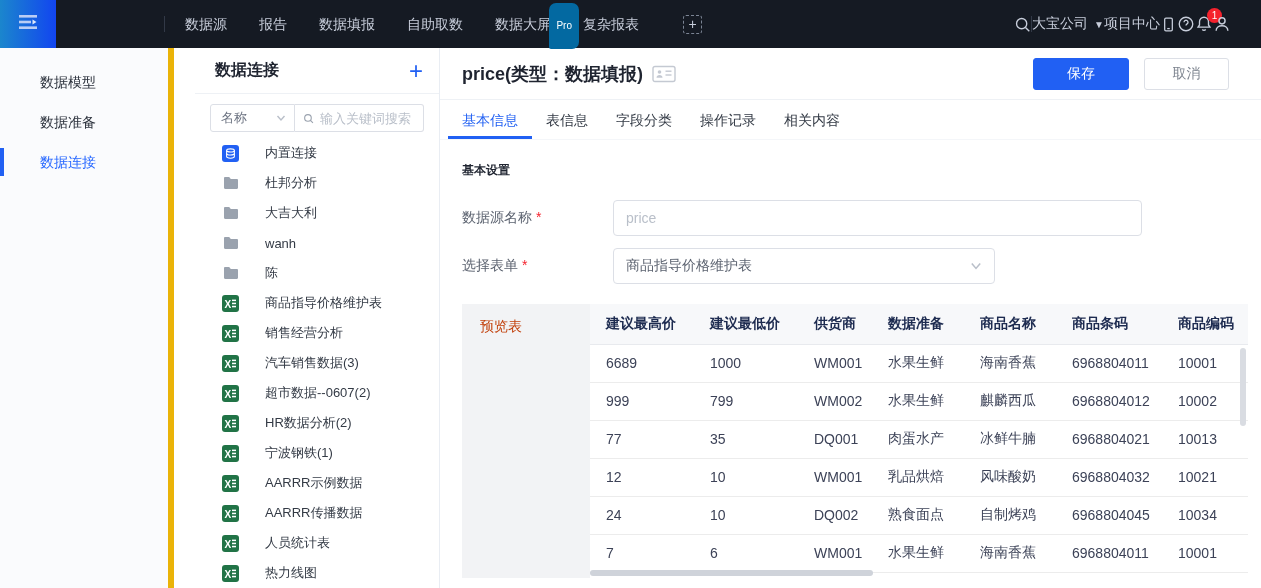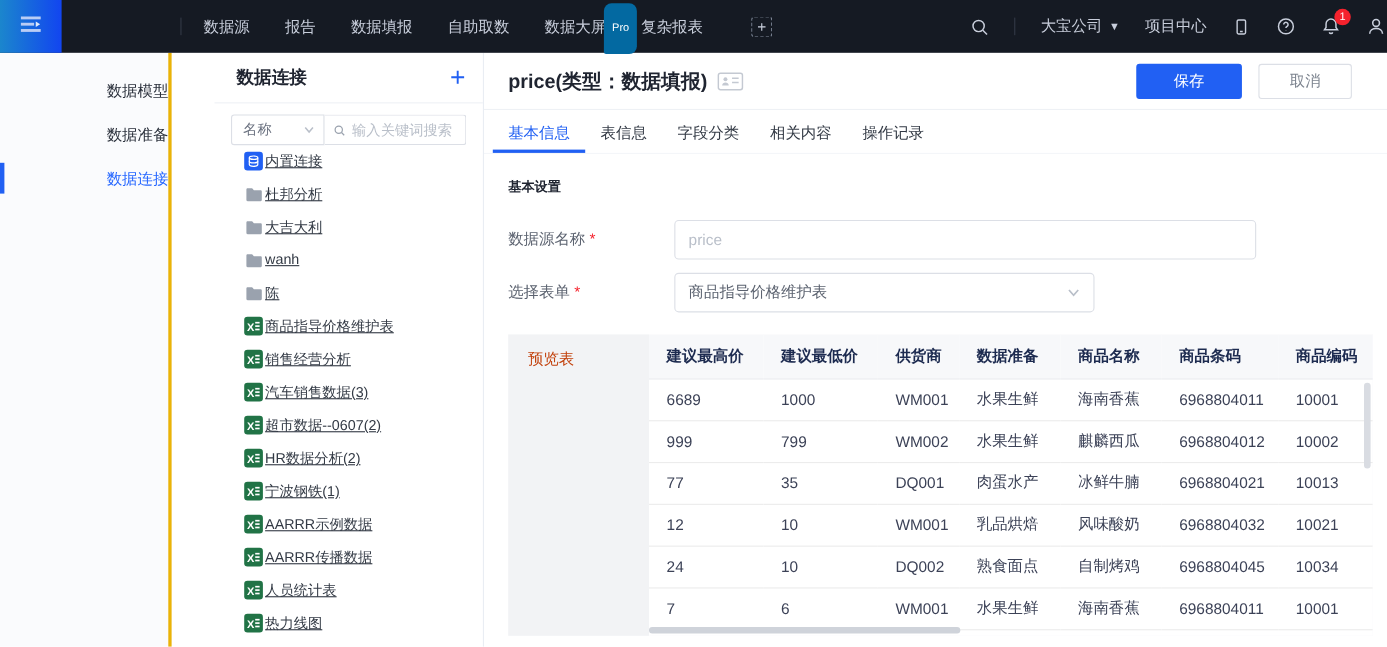--- a/index.html
+++ b/index.html
@@ -8,45 +8,45 @@
   .app { position:relative; width:1261px; height:588px; overflow:hidden; }
 
   
   .navbar { position:absolute; top:0; left:0; right:0; height:48px; background:#151a23; display:flex; align-items:center; z-index:10; }
   .logo { width:56px; height:48px; flex:0 0 56px; background:linear-gradient(90deg,#1b86cd,#1245f0); display:flex; align-items:center; justify-content:center; cursor:pointer; }
   .nav-divider { width:1px; height:16px; background:#323947; margin-left:108px; }
   .nav-menu { display:flex; align-items:center; margin-left:4px; }
   .nav-item { position:relative; color:#c8cedb; font-size:14px; height:48px; line-height:48px; padding:0 16px; cursor:pointer; white-space:nowrap; }
   .pro-badge { position:absolute; top:3px; right:-12px; background:#0369a1; color:#fff; font-size:10px; line-height:14px; padding:16px 7px; border-radius:7px 7px 7px 2px; }
   .nav-add { margin-left:28px; width:19px; height:19px; border:1px dashed #7b8494; border-radius:3px; color:#c8cedb; font-size:14px; line-height:17px; text-align:center; cursor:pointer; }
-  .nav-right { margin-left:auto; display:flex; align-items:center; gap:23px; padding-right:1px; color:#c8cedb; font-size:14px; }
+  .nav-right { margin-left:auto; display:flex; align-items:center; padding-right:30px; color:#c8cedb; font-size:14px; }
   .nav-right .vdiv { width:1px; height:16px; background:#323947; }
   .nav-link { display:flex; align-items:center; gap:6px; cursor:pointer; white-space:nowrap; }
   .caret { font-size:10px; color:#c8cedb; }
   .icon-btn { display:flex; align-items:center; cursor:pointer; position:relative; }
   .bell-badge { position:absolute; top:-7px; right:-9px; background:#f5222d; color:#fff; min-width:15px; height:15px; line-height:15px; font-size:10px; text-align:center; border-radius:8px; padding:0 3px; }
 
   
-  .rail { position:absolute; top:48px; left:0; width:156px; bottom:0; background:#fafbfd; border-right:3px solid #eab308; padding-top:14px;text-align:right; }
+  .rail { position:absolute; top:48px; left:0; width:174px; bottom:0; background:#fafbfd; border-right:6px solid #eab308; padding-top:14px; }
   .rail-item { position:relative; height:40px; line-height:40px; padding-left:40px; font-size:14px; color:#2b313c; cursor:pointer; }
   .rail-item.active { color:#2667ff; }
   .rail-item.active::before { content:''; position:absolute; left:0; top:6px; bottom:6px; width:4px; background:#2160f3; }
 
   
   .tree-panel { position:absolute; top:48px; left:195px; width:245px; bottom:0; background:#fff; border-right:1px solid #e9edf3; }
   .tree-header { height:46px; display:flex; align-items:center; justify-content:space-between; padding:0 16px 0 20px; border-bottom:1px solid #eef1f5; }
   .tree-title { font-size:16px; font-weight:bold; color:#1f2430; }
   .tree-plus { color:#2160f3; font-size:24px; line-height:20px; font-weight:300; cursor:pointer; }
   .tree-search { display:flex; margin:10px 15px 0; height:28px; }
   .filter-select { width:85px; flex:0 0 85px; border:1px solid #dcdfe6; border-radius:3px 0 0 3px; display:flex; align-items:center; justify-content:space-between; padding:0 8px 0 10px; color:#6b7280; font-size:13px; cursor:pointer; }
   .search-box { flex:1; border:1px solid #dcdfe6; border-left:none; border-radius:0 3px 3px 0; display:flex; align-items:center; gap:6px; padding:0 8px; }
   .search-box input { border:none; outline:none; width:100%; font-size:13px; color:#333; background:transparent; }
   .search-box input::placeholder { color:#b9bfc9; }
   .tree-list { list-style:none; margin-top:6px; }
-  .tree-item { height:30px; display:flex; align-items:flex-start; gap:2px; padding-left:27px; font-size:13px; color:#333a45; cursor:pointer;text-decoration:underline; }
+  .tree-item { height:30px; display:flex; align-items:center; gap:26px; padding-left:27px; font-size:13px; color:#333a45; cursor:pointer; }
   .tree-ico { width:17px; height:17px; flex:0 0 17px; border-radius:3px; display:flex; align-items:center; justify-content:center; }
   .tree-ico.database { background:#2160f3; }
   .tree-ico.excel { background:#217346; }
   .tree-ico.folder { background:transparent; }
 
   
   .main { position:absolute; top:48px; left:440px; right:0; bottom:0; background:#fff; }
   .main-header { height:52px; display:flex; align-items:center; padding-left:22px; border-bottom:1px solid #eef1f5; }
   .page-title { font-size:18px; font-weight:600; color:#1f2430; display:flex; align-items:center; gap:9px; }
   .actions { margin-left:auto; display:flex; gap:15px; padding-right:32px; }
@@ -347,22 +347,22 @@
       <div class="actions">
         <button class="btn btn-primary">保存</button>
         <button class="btn btn-default">取消</button>
       </div>
     </div>
 
     <div class="tabs" id="tabs">
         <div class="tab active">基本信息</div>
         <div class="tab">表信息</div>
         <div class="tab">字段分类</div>
+        <div class="tab">操作记录</div>
         <div class="tab">相关内容</div>
-        <div class="tab">操作记录</div>
       </div>
 
     <div class="content">
       <div class="section-title">基本设置</div>
 
       <div class="form-row first">
         <span class="form-label">
           <span>数据源名称</span><span class="req">*</span>
         </span>
         <input class="text-input" value="price" style="">

